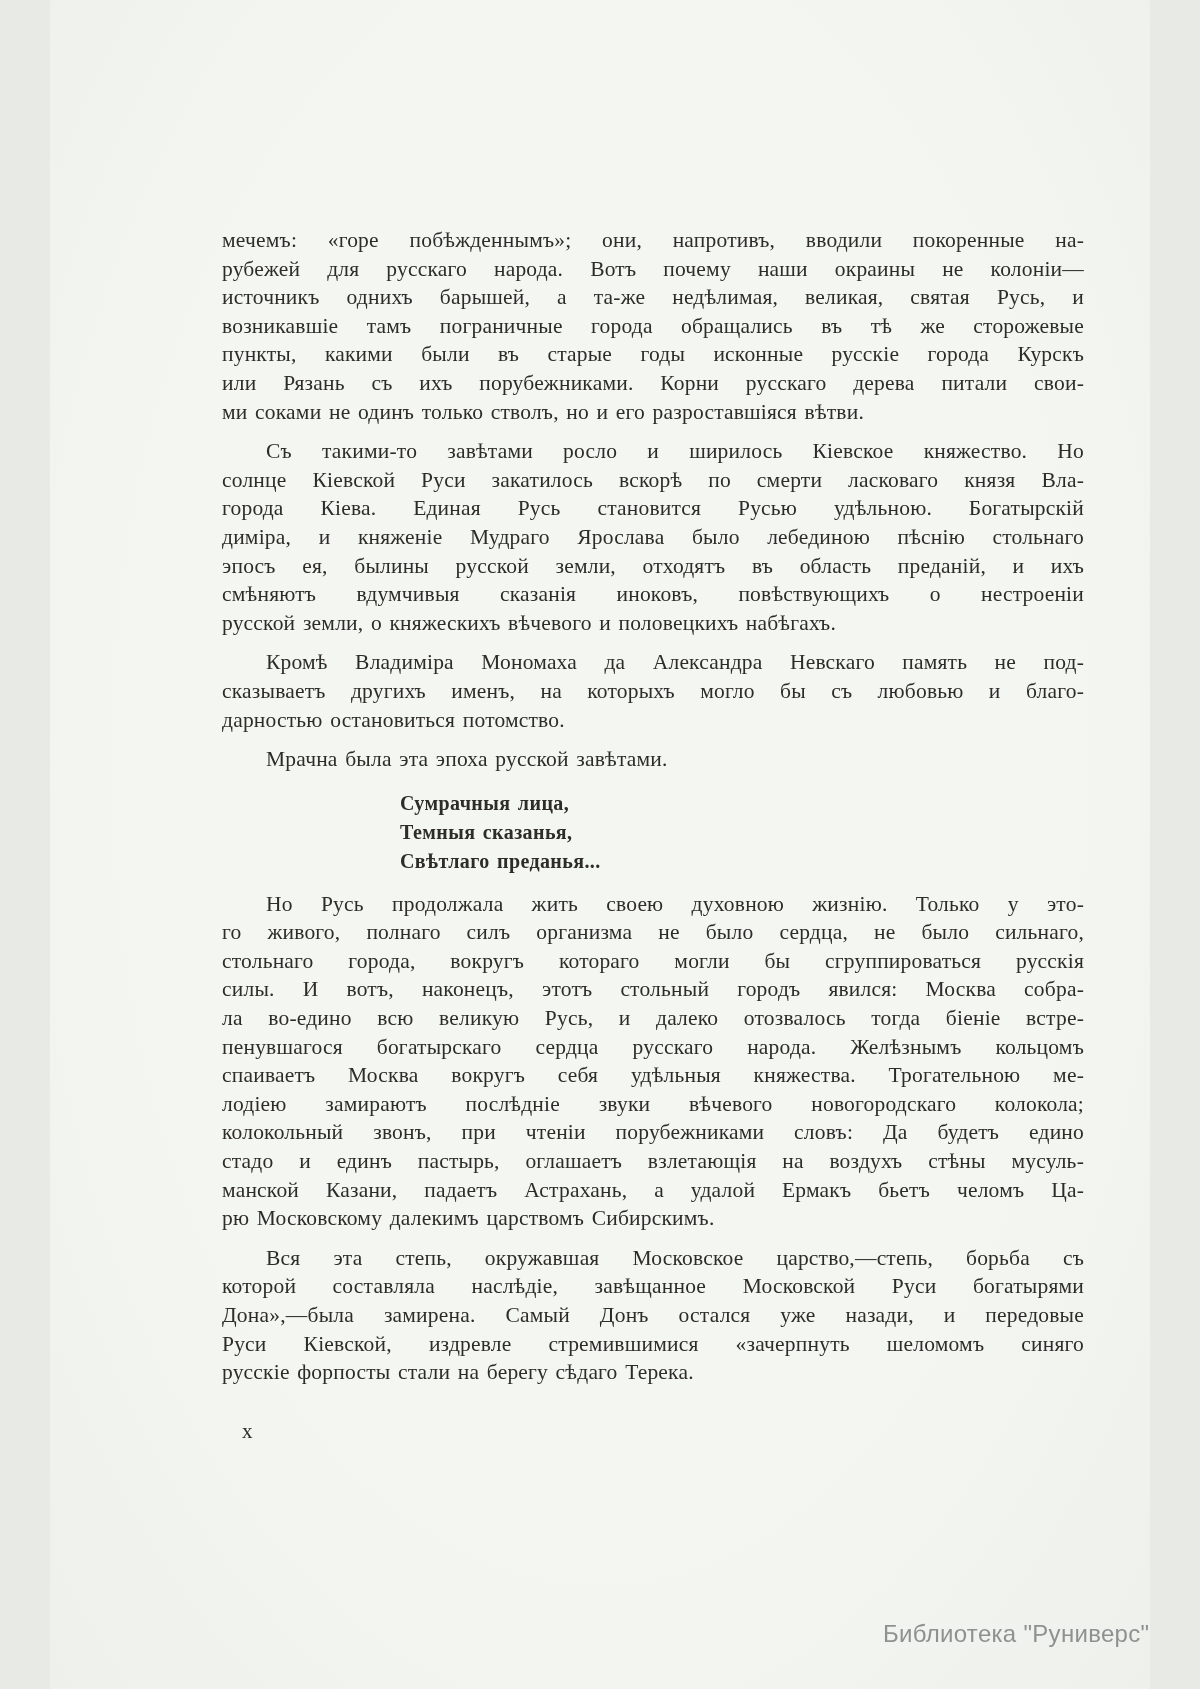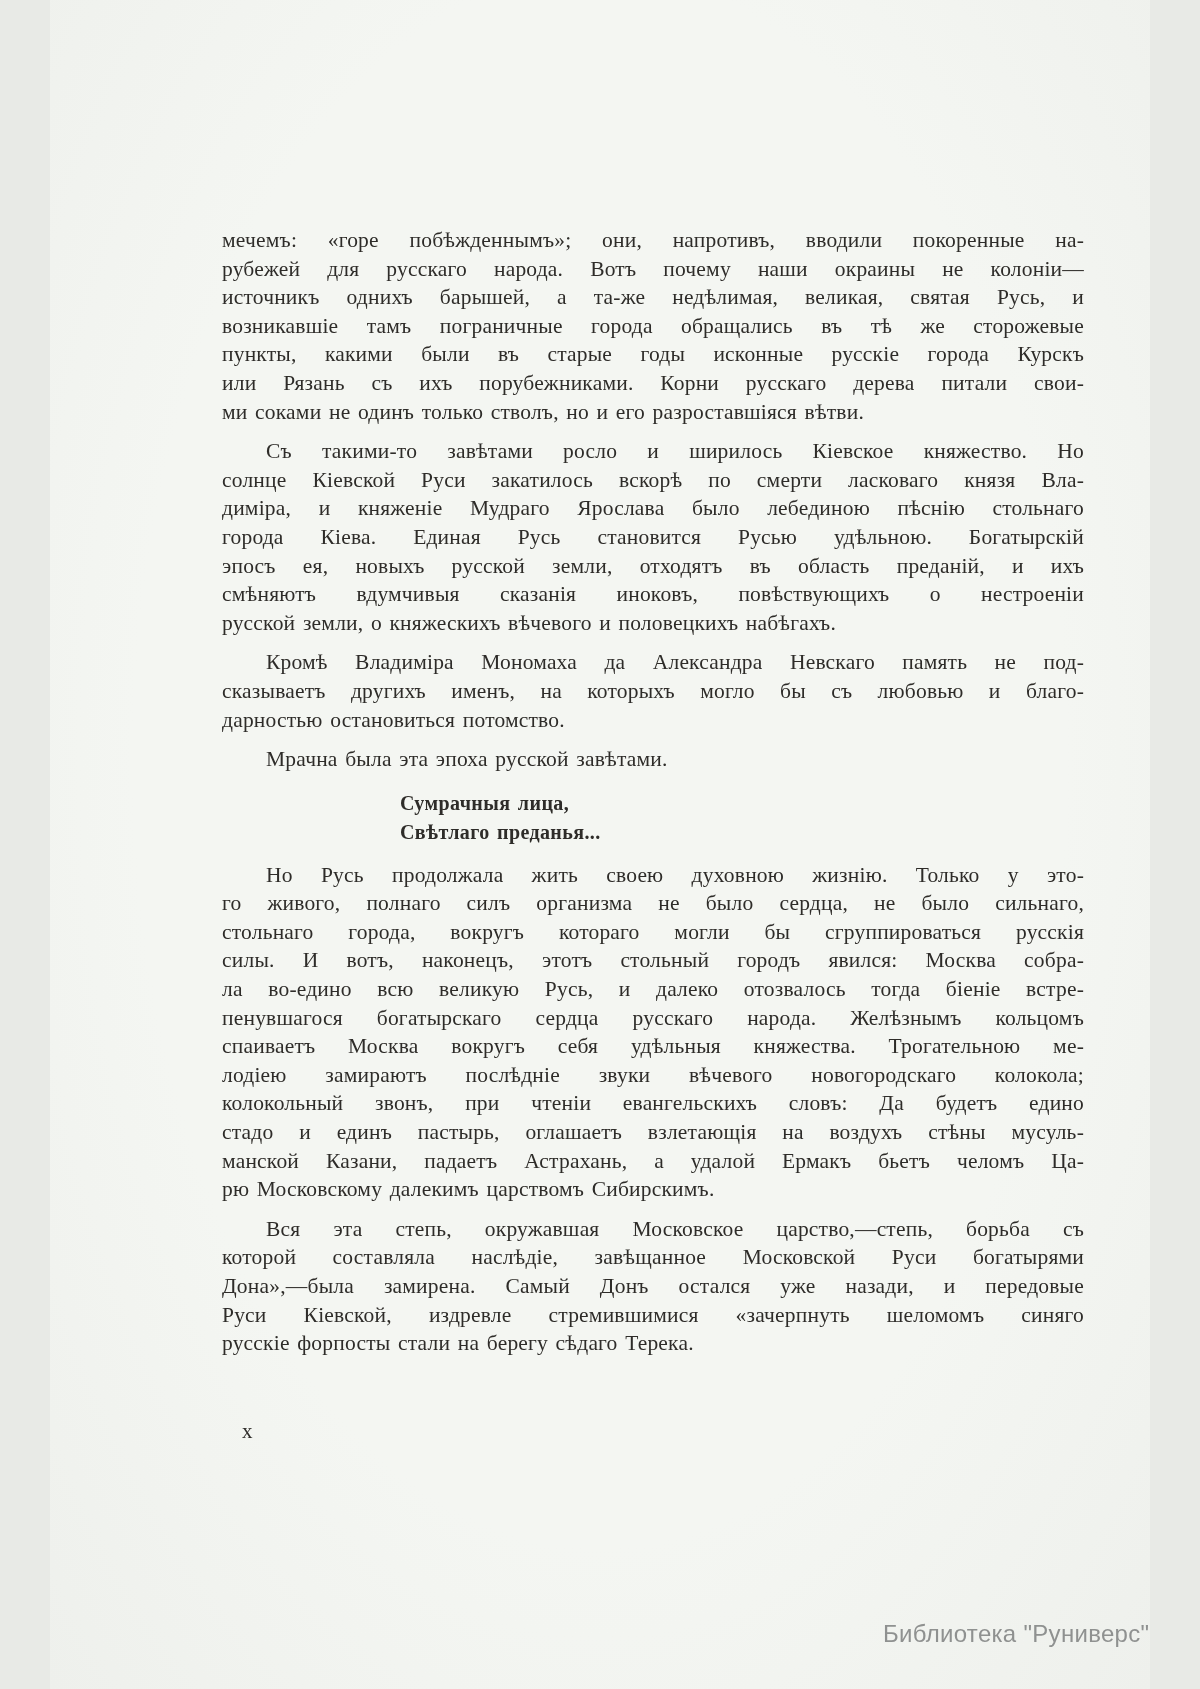--- a/index.html
+++ b/index.html
@@ -81,48 +81,49 @@
         <div class="line">рубежей для русскаго народа. Вотъ почему наши окраины не  колоніи—</div>
         <div class="line">источникъ однихъ барышей, а та-же  недѣлимая, великая, святая Русь, и</div>
         <div class="line">возникавшіе тамъ пограничные города обращались въ тѣ же сторожевые</div>
         <div class="line">пункты, какими были въ старые годы исконные русскіе  города  Курскъ</div>
         <div class="line">или Рязань съ ихъ порубежниками. Корни русскаго дерева питали свои-</div>
         <div class="line last">ми соками не одинъ только стволъ, но и его разроставшіяся вѣтви.</div>
       </div>
       <div class="para body indent-first">
         <div class="line first">Съ такими-то завѣтами росло и ширилось Кіевское  княжество.  Но</div>
         <div class="line">солнце Кіевской Руси закатилось вскорѣ по смерти ласковаго князя Вла-</div>
+        <div class="line">города  Кіева.  Единая  Русь  становится Русью  удѣльною.  Богатырскій</div>
         <div class="line">диміра, и княженіе Мудраго Ярослава было лебединою пѣснію стольнаго</div>
-        <div class="line">города  Кіева.  Единая  Русь  становится Русью  удѣльною.  Богатырскій</div>
-        <div class="line">эпосъ ея, новыхъ русской земли, отходятъ въ область преданій,  и  ихъ</div>
+        <div class="line">эпосъ ея, былины русской земли, отходятъ въ область преданій,  и  ихъ</div>
         <div class="line">смѣняютъ  вдумчивыя  сказанія  иноковъ,  повѣствующихъ  о  нестроеніи</div>
         <div class="line last">русской земли, о княжескихъ вѣчевого и половецкихъ набѣгахъ.</div>
       </div>
       <div class="para body indent-first">
         <div class="line first">Кромѣ Владиміра Мономаха да Александра Невскаго память не  под-</div>
         <div class="line">сказываетъ другихъ именъ, на которыхъ могло бы съ любовью и  благо-</div>
         <div class="line last">дарностью остановиться потомство.</div>
       </div>
       <div class="para body indent-first">
         <div class="line first last">Мрачна была эта эпоха русской завѣтами.</div>
       </div>
       <div class="para verse">
         <div class="line first">Сумрачныя лица,</div>
+        <div class="line">Темныя сказанья,</div>
         <div class="line last">Свѣтлаго преданья...</div>
       </div>
       <div class="para body indent-first">
         <div class="line first">Но Русь продолжала жить своею духовною жизнію. Только   у  это-</div>
         <div class="line">го живого, полнаго силъ организма не было сердца, не  было  сильнаго,</div>
         <div class="line">стольнаго города, вокругъ котораго могли бы  сгруппироваться  русскія</div>
         <div class="line">силы. И вотъ, наконецъ, этотъ стольный городъ  явился:  Москва собра-</div>
         <div class="line">ла во-едино всю великую Русь,  и  далеко отозвалось тогда біеніе встре-</div>
         <div class="line">пенувшагося богатырскаго сердца русскаго народа. Желѣзнымъ кольцомъ</div>
         <div class="line">спаиваетъ Москва вокругъ себя удѣльныя княжества.  Трогательною  ме-</div>
         <div class="line">лодіею замираютъ послѣдніе звуки  вѣчевого  новогородскаго  колокола;</div>
-        <div class="line">колокольный звонъ, при чтеніи евангельскихъ словъ: Да  будетъ  едино</div>
+        <div class="line">колокольный звонъ, при чтеніи порубежниками словъ: Да  будетъ  едино</div>
         <div class="line">стадо и единъ пастырь, оглашаетъ взлетающія на воздухъ стѣны мусуль-</div>
         <div class="line">манской Казани, падаетъ Астрахань, а удалой Ермакъ бьетъ челомъ  Ца-</div>
         <div class="line last">рю Московскому далекимъ царствомъ Сибирскимъ.</div>
       </div>
       <div class="para body indent-first">
         <div class="line first">Вся эта степь, окружавшая Московское царство,—степь,  борьба  съ</div>
         <div class="line">которой составляла наслѣдіе, завѣщанное Московской Руси  богатырями</div>
         <div class="line">Дона»,—была замирена. Самый Донъ остался уже назади,  и  передовые</div>
         <div class="line">Руси Кіевской, издревле стремившимися «зачерпнуть шеломомъ  синяго</div>
         <div class="line last">русскіе форпосты стали на берегу сѣдаго Терека.</div>

